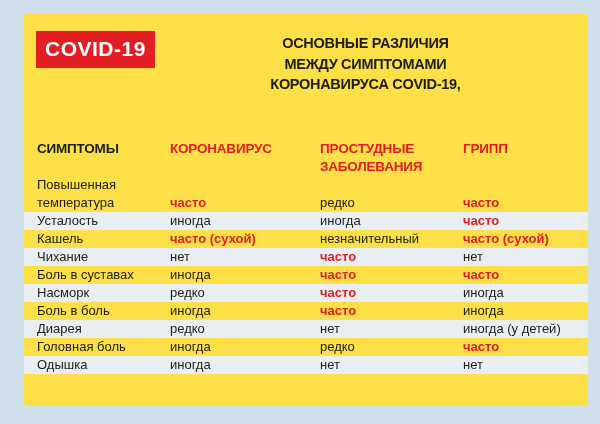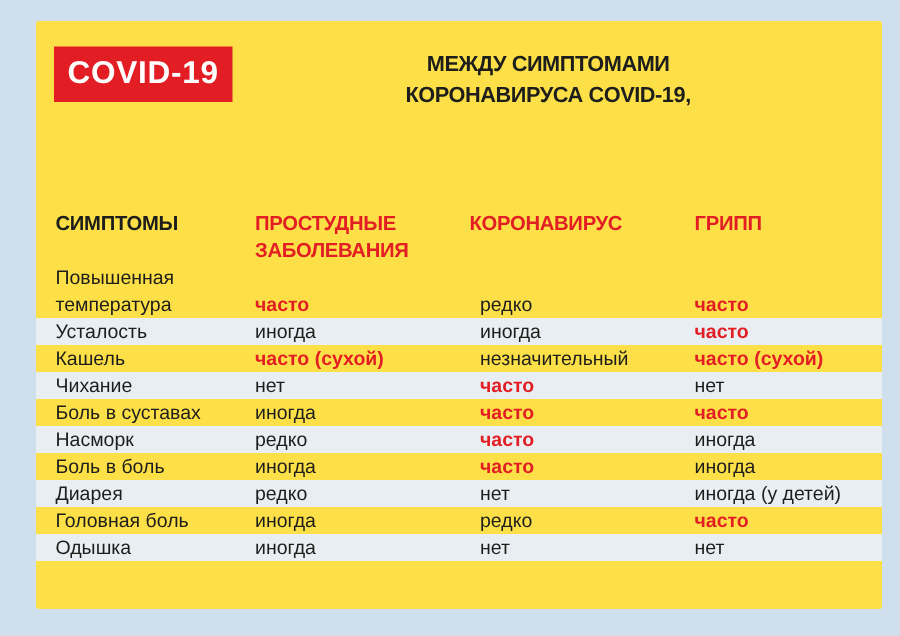--- a/index.html
+++ b/index.html
@@ -105,30 +105,31 @@
   .tbody .trow:nth-child(even){background:var(--stripe);}
 </style>
 </head>
 <body>
 
 <div class="card">
 
   <div class="header">
     <div class="badge">COVID-19</div>
     <div class="title">
+      <div>ОСНОВНЫЕ РАЗЛИЧИЯ</div>
       <div>МЕЖДУ СИМПТОМАМИ</div>
       <div>КОРОНАВИРУСА COVID-19,</div>
     </div>
   </div>
 
   <div class="table">
     <div class="trow head">
       <div class="cell c1">СИМПТОМЫ</div>
+      <div class="cell c2">КОРОНАВИРУС</div>
       <div class="cell c3">ПРОСТУДНЫЕ ЗАБОЛЕВАНИЯ</div>
-      <div class="cell c2">КОРОНАВИРУС</div>
       <div class="cell c4">ГРИПП</div>
     </div>
     <div class="tbody" id="table-body">
   <div class="trow">
     <div class="cell c1 sym">Повышенная температура</div>
     <div class="cell c2 val hot">часто</div>
     <div class="cell c3 val">редко</div>
     <div class="cell c4 val hot">часто</div>
   </div>
 

